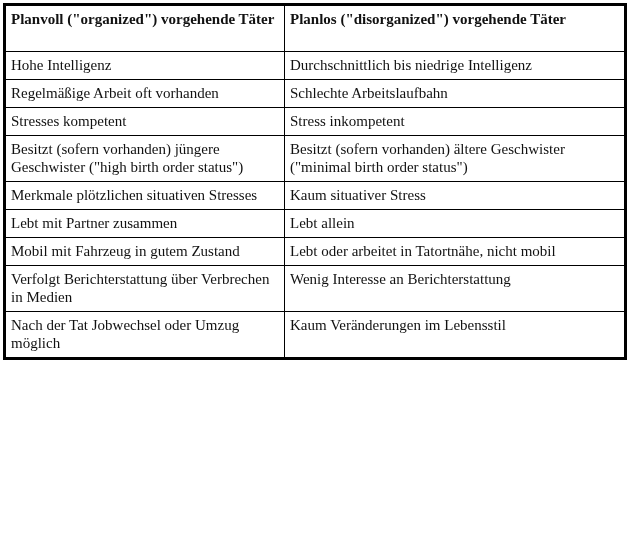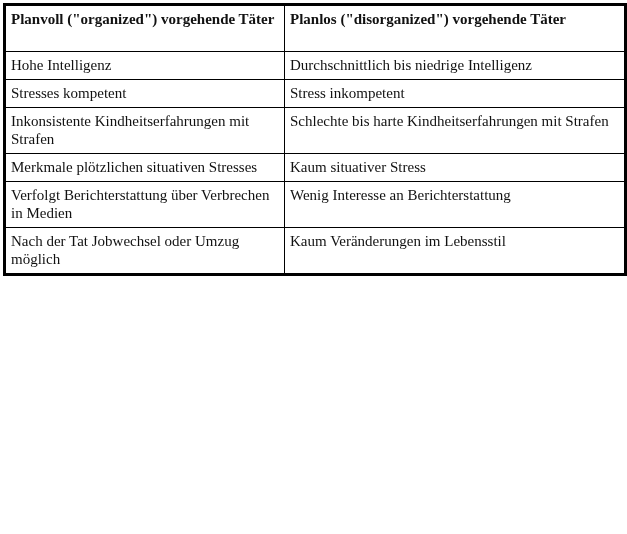--- a/index.html
+++ b/index.html
@@ -44,30 +44,42 @@
       <th>Planvoll ("organized") vorgehende Täter</th>
       <th>Planlos ("disorganized") vorgehende Täter</th>
     </tr>
   </thead>
   <tbody>
     <tr>
       <td class="single">Hohe Intelligenz</td>
       <td class="single">Durchschnittlich bis niedrige Intelligenz</td>
     </tr>
     <tr>
+      <td class="single">Regelmäßige Arbeit oft vorhanden</td>
+      <td class="single">Schlechte Arbeitslaufbahn</td>
+    </tr>
+    <tr>
       <td class="single">Stresses kompetent</td>
       <td class="single">Stress inkompetent</td>
     </tr>
     <tr>
-      <td class="double">Inkonsistente Kindheitserfahrungen mit Strafen</td>
-      <td class="double">Schlechte bis harte Kindheitserfahrungen mit Strafen</td>
+      <td class="double">Besitzt (sofern vorhanden) jüngere Geschwister ("high birth order status")</td>
+      <td class="double">Besitzt (sofern vorhanden) ältere Geschwister ("minimal birth order status")</td>
     </tr>
     <tr>
       <td class="single">Merkmale plötzlichen situativen Stresses</td>
       <td class="single">Kaum situativer Stress</td>
+    </tr>
+    <tr>
+      <td class="single">Lebt mit Partner zusammen</td>
+      <td class="single">Lebt allein</td>
+    </tr>
+    <tr>
+      <td class="single">Mobil mit Fahrzeug in gutem Zustand</td>
+      <td class="single">Lebt oder arbeitet in Tatortnähe, nicht mobil</td>
     </tr>
     <tr>
       <td class="double">Verfolgt Berichterstattung über Verbrechen in Medien</td>
       <td class="double">Wenig Interesse an Berichterstattung</td>
     </tr>
     <tr>
       <td class="double">Nach der Tat Jobwechsel oder Umzug möglich</td>
       <td class="double">Kaum Veränderungen im Lebensstil</td>
     </tr>
   </tbody>

